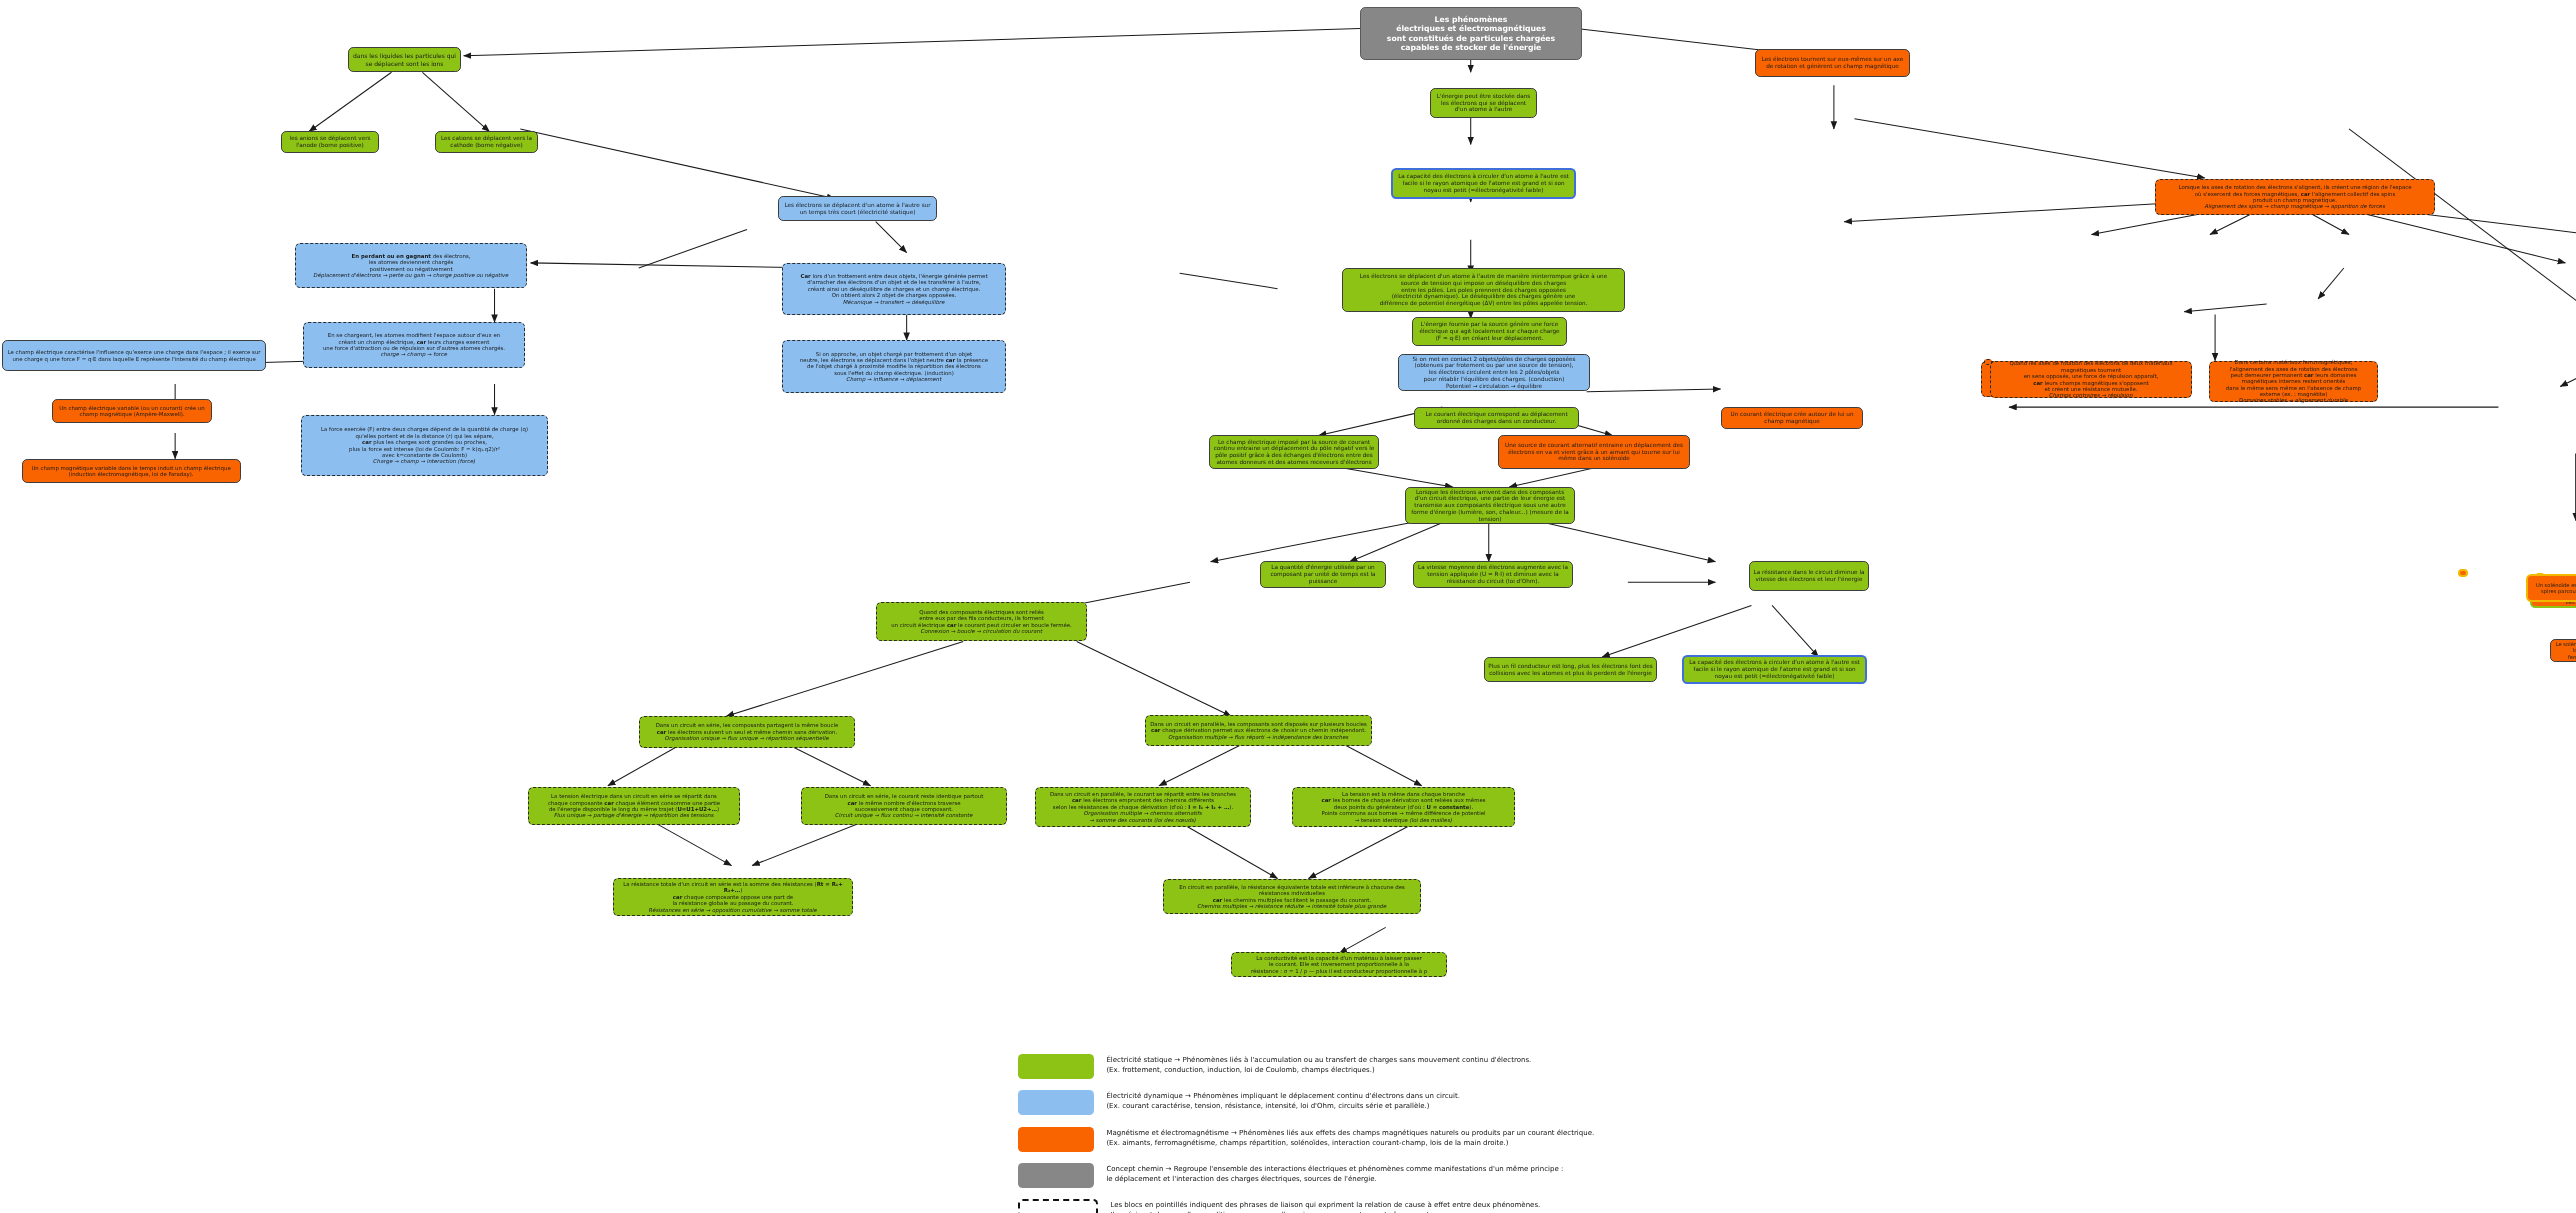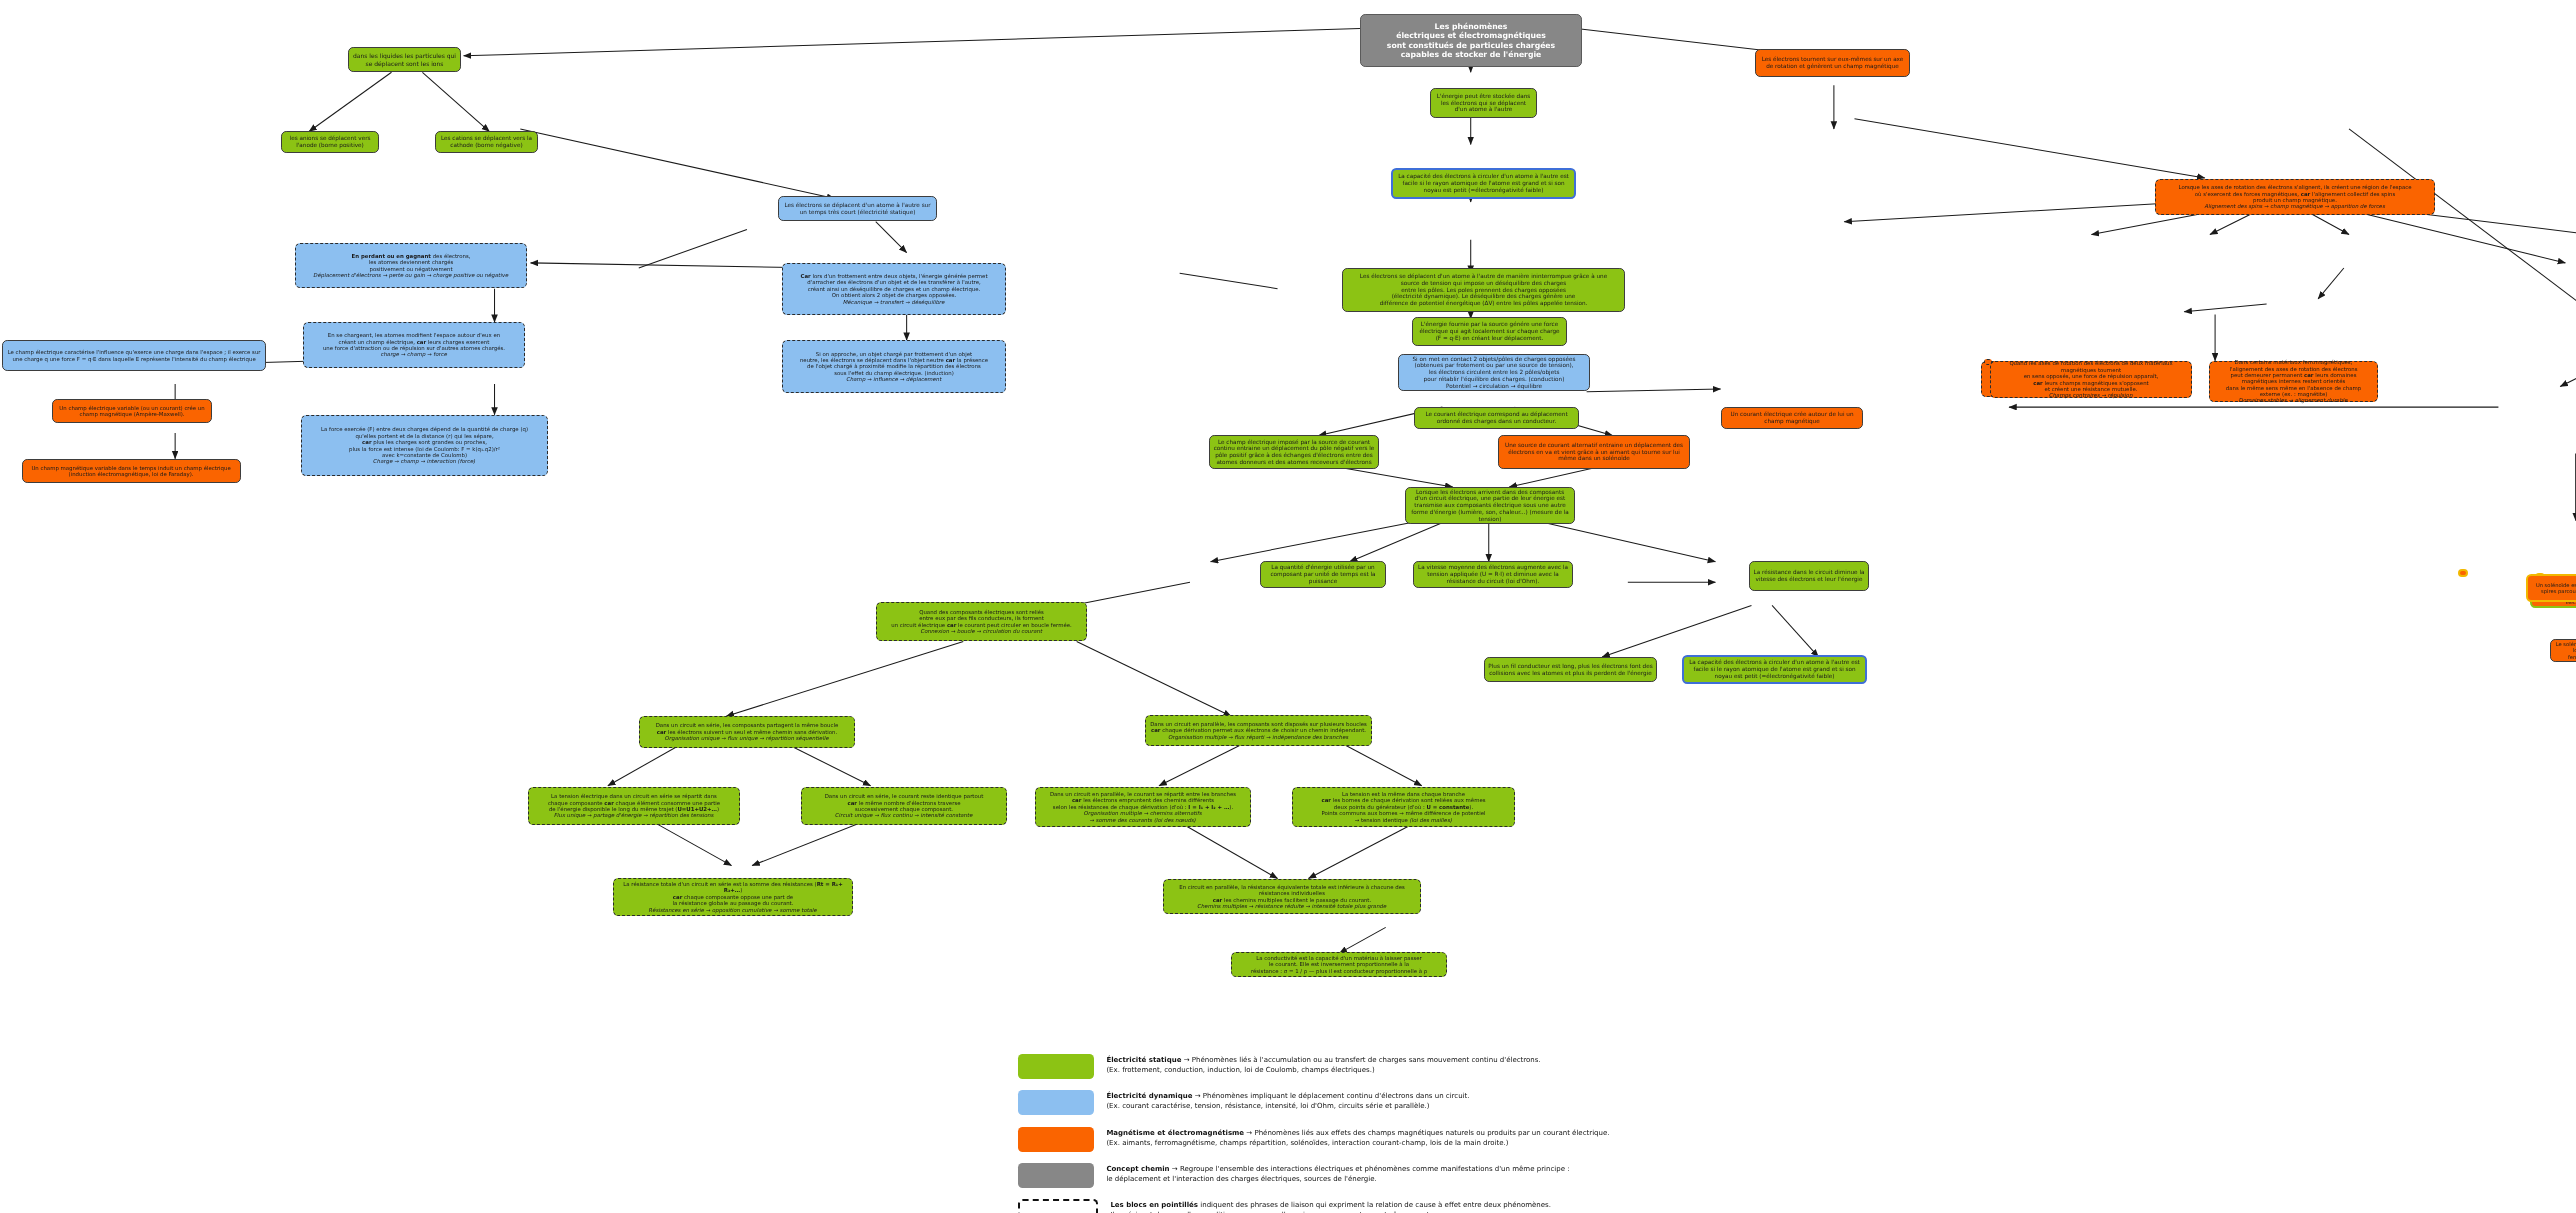--- a/index.html
+++ b/index.html
@@ -20,21 +20,21 @@
   .greenring{border:2.1px solid #8CC314;}
   .yellowring{border:2.1px solid #F2B800;}
   b{font-weight:bold;}
   i{font-style:italic;}
   
   #legend{position:absolute;left:1018px;top:1054px;width:1752px;}
   .lg-row{display:flex;align-items:flex-start;margin-bottom:11.3px;}
   .lg-sw{width:76px;height:25px;border-radius:4.6px;flex:0 0 auto;margin-right:12.4px;}
   .lg-sw.dash{background:#ffffff;border:2.1px dashed #111;}
   .lg-txt{font-size:7px;line-height:1.45;color:#111;padding-top:1px;}
-  .lg-txt .hd{font-weight:bold;}
+  .lg-txt .hd{font-weight:normal;}
 </style>
 </head>
 <body>
 
 <div id="canvas">
 
   <svg id="edges" viewBox="0 0 6309 2356">
     <defs>
       <marker id="ah" markerWidth="9" markerHeight="9" refX="7.5" refY="3.2" orient="auto">
         <path d="M0,0 L8,3.2 L0,6.4 z" fill="#1a1a1a"></path>
@@ -113,21 +113,21 @@
       <path d="M5080,1130 L5080,1230"></path>
       <path d="M5360,930 L5360,1060"></path>
       <path d="M4850,790 L3900,790"></path>
     </g>
     <g stroke="#1a1a1a" stroke-width="2" fill="none">
       <path d="M1240,520 L1450,445"></path>
       <path d="M2290,530 L2480,560"></path>
     </g>
   </svg>
 
-  <div class="node grey" style="left:1360px;top:14px;width:222px;height:53px;font-size:7.7px;">
+  <div class="node grey" style="left:1360px;top:7px;width:222px;height:53px;font-size:7.7px;">
     <span class="t">Les phénomènes<br>électriques et électromagnétiques<br>sont constitués de particules chargées<br>capables de stocker de l'énergie</span>
   </div>
 
   <div class="node green" style="left:348px;top:47px;width:113px;height:25px;font-size:6px;">
     <span class="t">dans les liquides les particules qui se déplacent sont les ions</span>
   </div>
   <div class="node green" style="left:281px;top:131px;width:98px;height:21.6px;font-size:5.7px;">
     <span class="t">les anions se déplacent vers l'anode (borne positive)</span>
   </div>
   <div class="node green" style="left:435px;top:131px;width:103px;height:21.6px;font-size:5.7px;">

